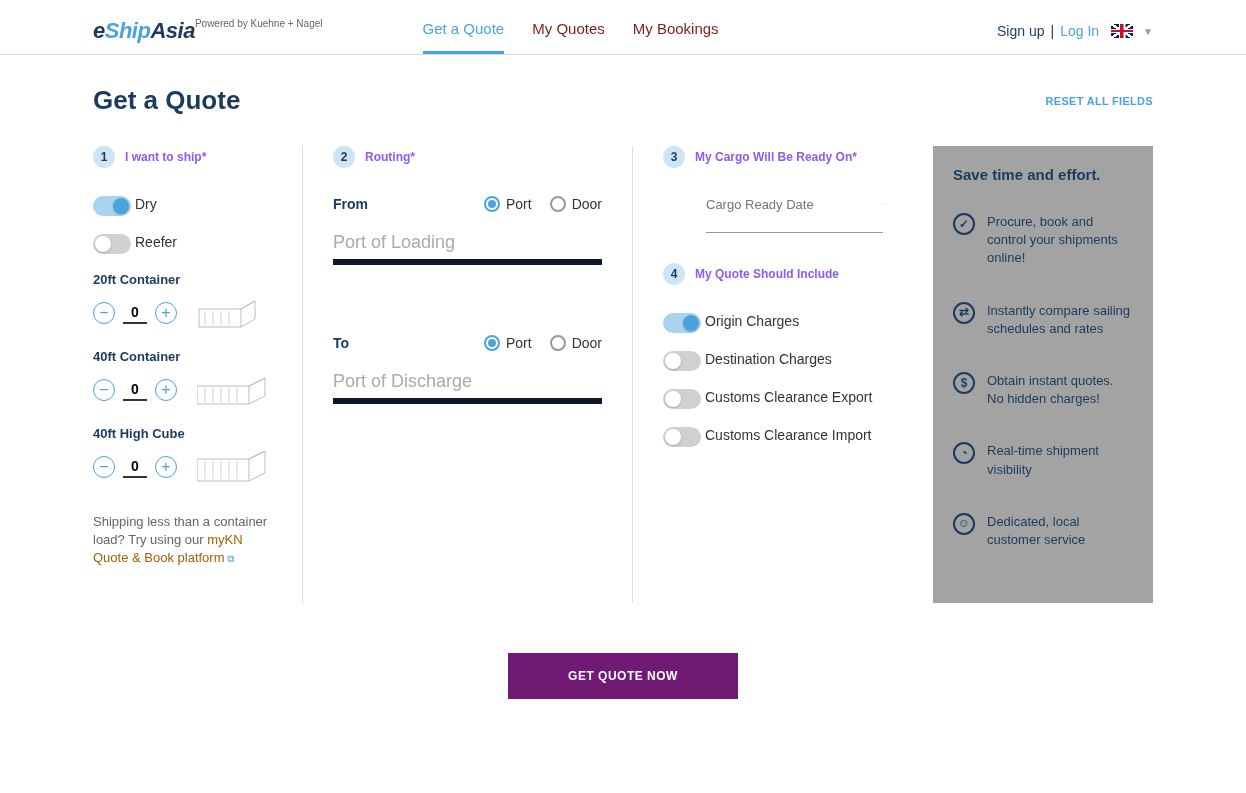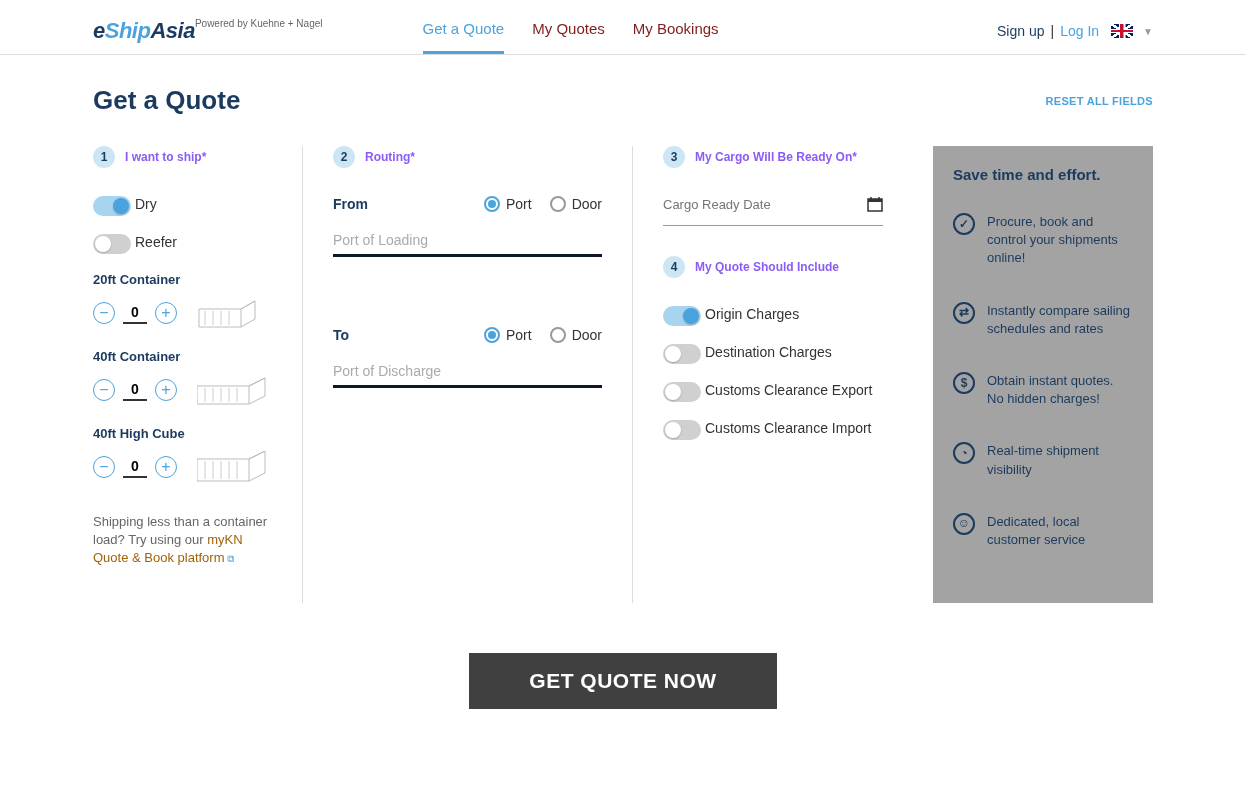--- a/index.html
+++ b/index.html
@@ -56,32 +56,32 @@
 .note a { color: #a16207; text-decoration: none; }
 .ext-icon { font-size: 10px; color: #4ba3dd; }
 
 .field-label { font-size: 14px; font-weight: bold; color: #1b3a5e; }
 .radio-group { display: flex; gap: 18px; align-items: center; }
 .field-head { display: flex; justify-content: space-between; align-items: center; margin-bottom: 14px; }
 .radio { display: flex; align-items: flex-end; gap: 6px; cursor: pointer; }
 .radio-circ { width: 16px; height: 16px; border: 2px solid #999; border-radius: 50%; display: flex; align-items: center; justify-content: center; }
 .radio.sel .radio-circ { border-color: #4ba3dd; }
 .radio.sel .radio-circ::after { content: ""; width: 8px; height: 8px; border-radius: 50%; background: #4ba3dd; }
-.text-input { width: 100%; border: none; border-bottom: 3px solid #0f172a; padding: 6px 0; font-size: 14px; outline: none; }
+.text-input { width: 100%; border: none; border-bottom: 6px solid #0f172a; padding: 6px 0; font-size: 18px; outline: none; }
 .text-input::placeholder { color: #aaa; }
-.date-row { display: flex; border-bottom: 1px solid #999; padding-bottom: 13px; margin-bottom: 30px; }
+.date-row { display: flex; border-bottom: 1px solid #999; padding-bottom: 20px; margin-bottom: 30px; margin-left: 43px; }
 .date-row input { border: none; flex: 1; font-size: 13px; outline: none; }
 .cal-icon { width: 16px; height: 16px; color: #333; }
 
 .promo-title { font-size: 15px; font-weight: bold; color: #1b3a5e; margin-bottom: 30px; }
 .promo-item { display: flex; align-items: flex-start; gap: 12px; margin-bottom: 34px; font-size: 13px; color: #1b3a5e; line-height: 1.4; }
 .promo-ic { width: 22px; height: 22px; border: 2px solid #1b3a5e; border-radius: 50%; flex-shrink: 0; display: flex; align-items: center; justify-content: center; font-size: 12px; font-weight: bold; }
 
 .cta-wrap { text-align: center; margin-top: 50px; }
-.cta { background: #404040; color: #fff; border: none; padding: 16px 60px; font-size: 21px; font-weight: bold; letter-spacing: 0.5px; cursor: pointer; }
+.cta { background: #701a75; color: #fff; border: none; padding: 16px 60px; font-size: 12px; font-weight: bold; letter-spacing: 0.5px; cursor: pointer; }
 </style>
 </head>
 <body>
 
 <div class="header">
   <div class="header-inner">
     <div class="logo">
       <div class="logo-main">
         <span>e</span><span class="accent">Ship</span><span>Asia</span>
       </div>

